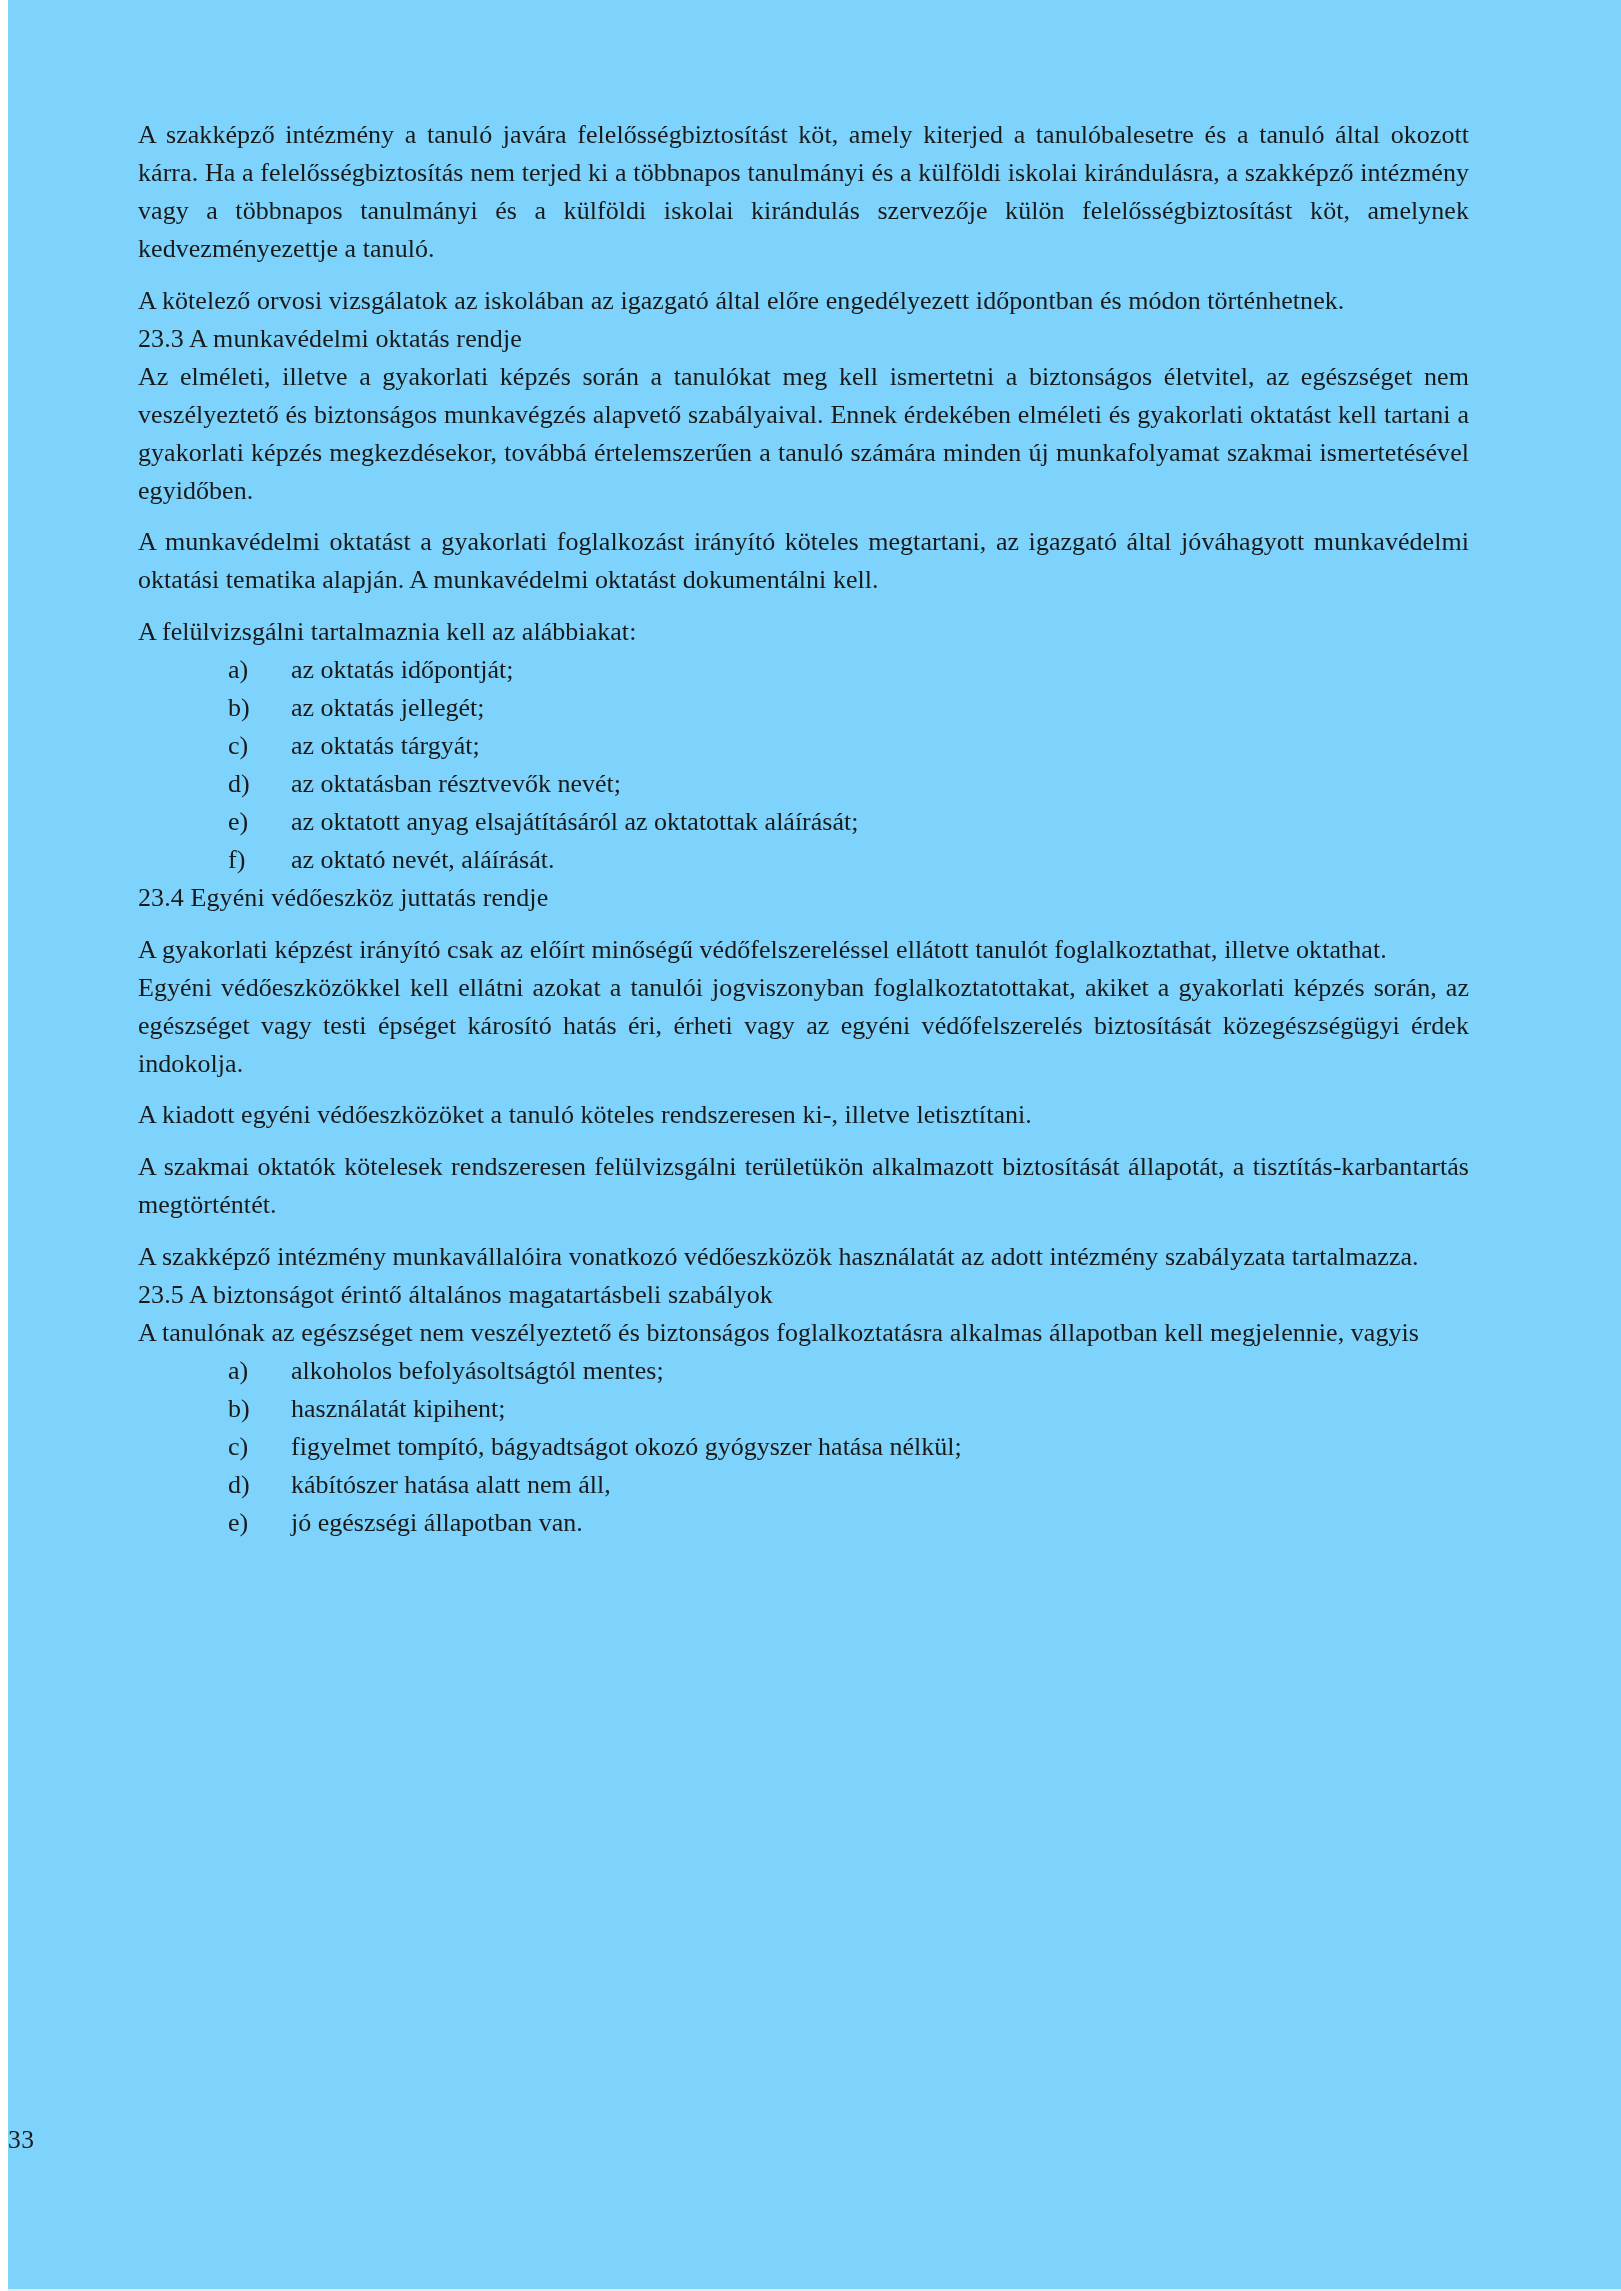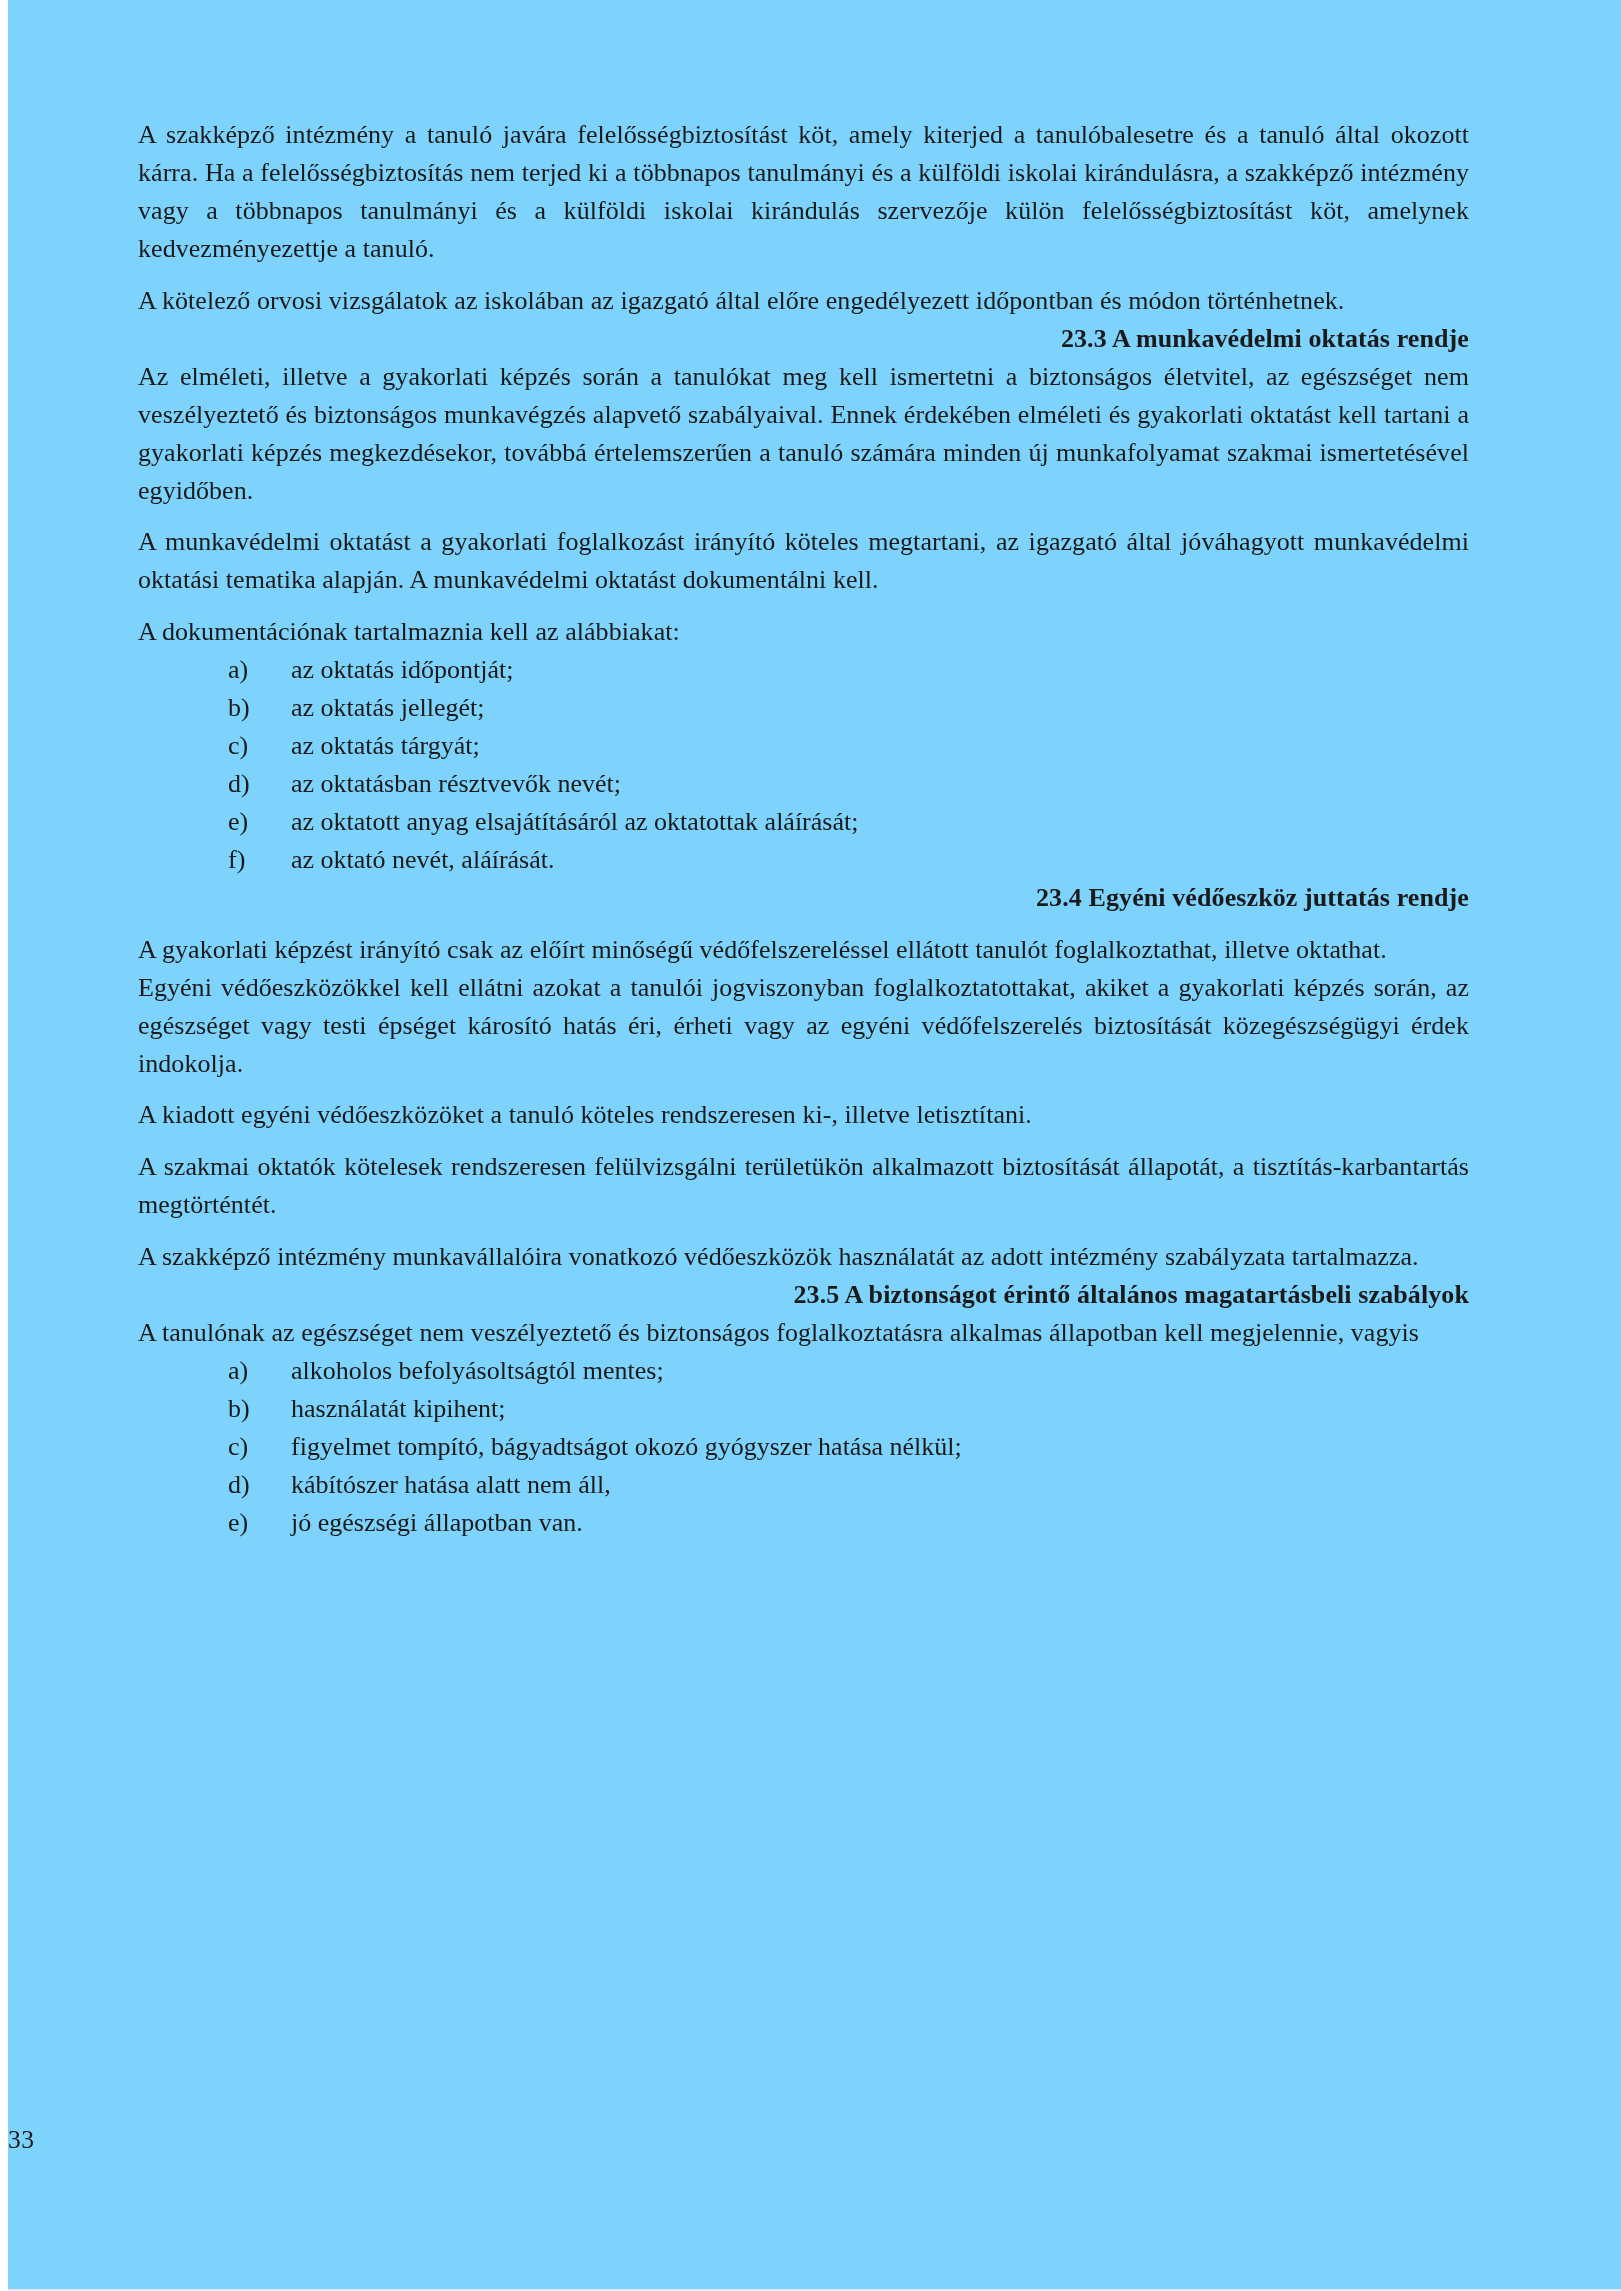--- a/index.html
+++ b/index.html
@@ -42,23 +42,23 @@
     letter-spacing: 0.05px;
   }
 
   p.body.gap {
     margin-top: 13.7px;
   }
 
   h3.heading {
     font-size: 26px;
     line-height: 38px;
-    font-weight: bold;
+    font-weight: normal;
     margin: 0;
-    text-align: right;
+    text-align: left;
     letter-spacing: 0.1px;
   }
 
   .heading-block-1 { margin-top: 59px; }
   .heading-block-2 { margin-top: 57px; }
   .heading-block-3 { margin-top: 59px; }
 
   .after-heading { margin-top: 49px; }
 
   ol.alpha-list {
@@ -114,21 +114,21 @@
     <p class="body">A szakképző intézmény a tanuló javára felelősségbiztosítást köt, amely kiterjed a tanulóbalesetre és a tanuló által okozott kárra. Ha a felelősségbiztosítás nem terjed ki a többnapos tanulmányi és a külföldi iskolai kirándulásra, a szakképző intézmény vagy a többnapos tanulmányi és a külföldi iskolai kirándulás szervezője külön felelősségbiztosítást köt, amelynek kedvezményezettje a tanuló.</p>
 
     <p class="body gap">A kötelező orvosi vizsgálatok az iskolában az igazgató által előre engedélyezett időpontban és módon történhetnek.</p>
 
     <h3 class="heading heading-block-1">23.3 A munkavédelmi oktatás rendje</h3>
 
     <p class="body after-heading">Az elméleti, illetve a gyakorlati képzés során a tanulókat meg kell ismertetni a biztonságos életvitel, az egészséget nem veszélyeztető és biztonságos munkavégzés alapvető szabályaival. Ennek érdekében elméleti és gyakorlati oktatást kell tartani a gyakorlati képzés megkezdésekor, továbbá értelemszerűen a tanuló számára minden új munkafolyamat szakmai ismertetésével egyidőben.</p>
 
     <p class="body gap">A munkavédelmi oktatást a gyakorlati foglalkozást irányító köteles megtartani, az igazgató által jóváhagyott munkavédelmi oktatási tematika alapján. A munkavédelmi oktatást dokumentálni kell.</p>
 
-    <p class="body gap">A dokumentációnak tartalmaznia kell az alábbiakat:</p>
+    <p class="body gap">A felülvizsgálni tartalmaznia kell az alábbiakat:</p>
 
     <ol class="alpha-list">
       <li>
         <span class="marker">a)</span>
         <span class="item-text">az oktatás időpontját;</span>
       </li>
       <li>
         <span class="marker">b)</span>
         <span class="item-text">az oktatás jellegét;</span>
       </li>

